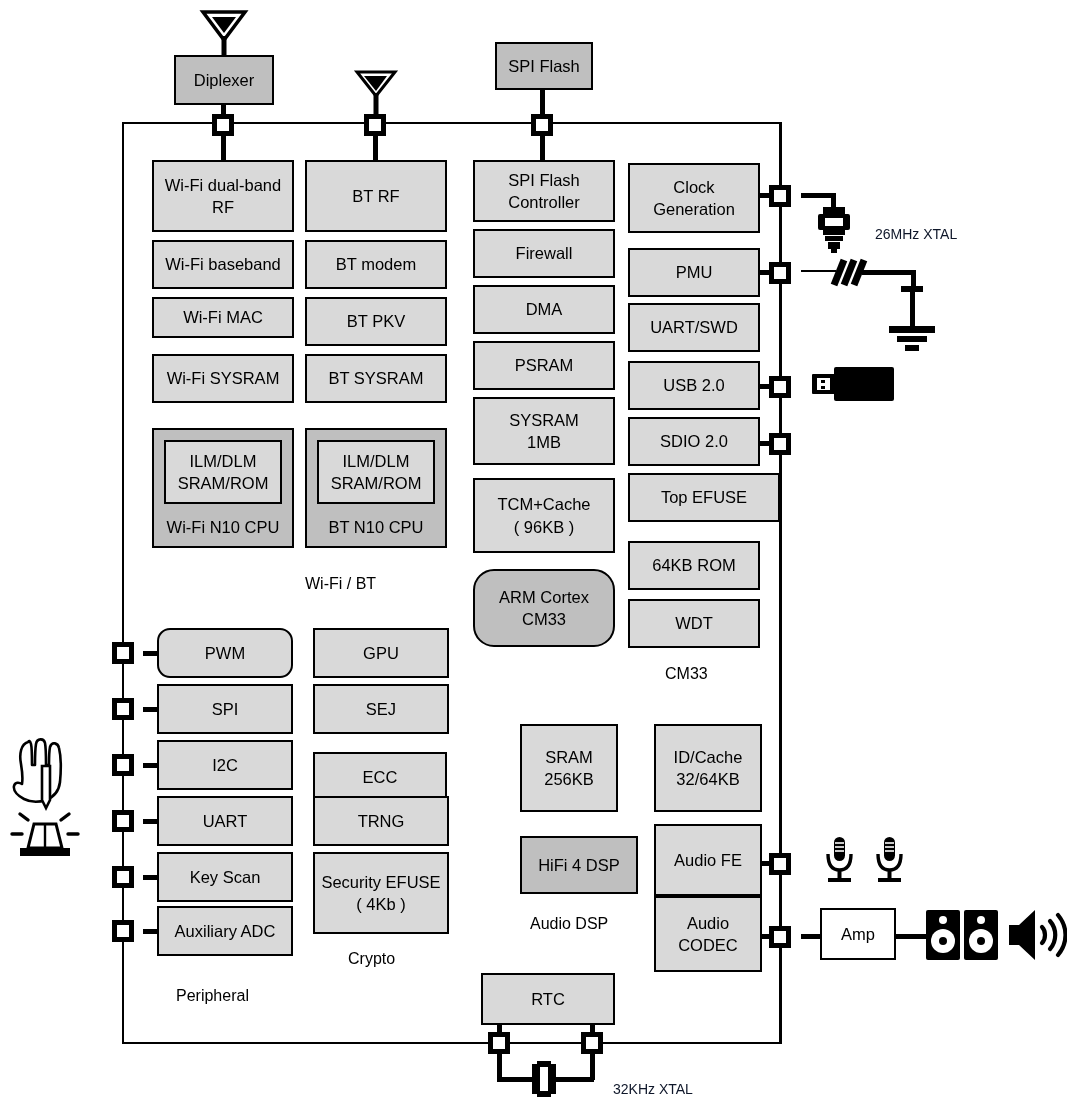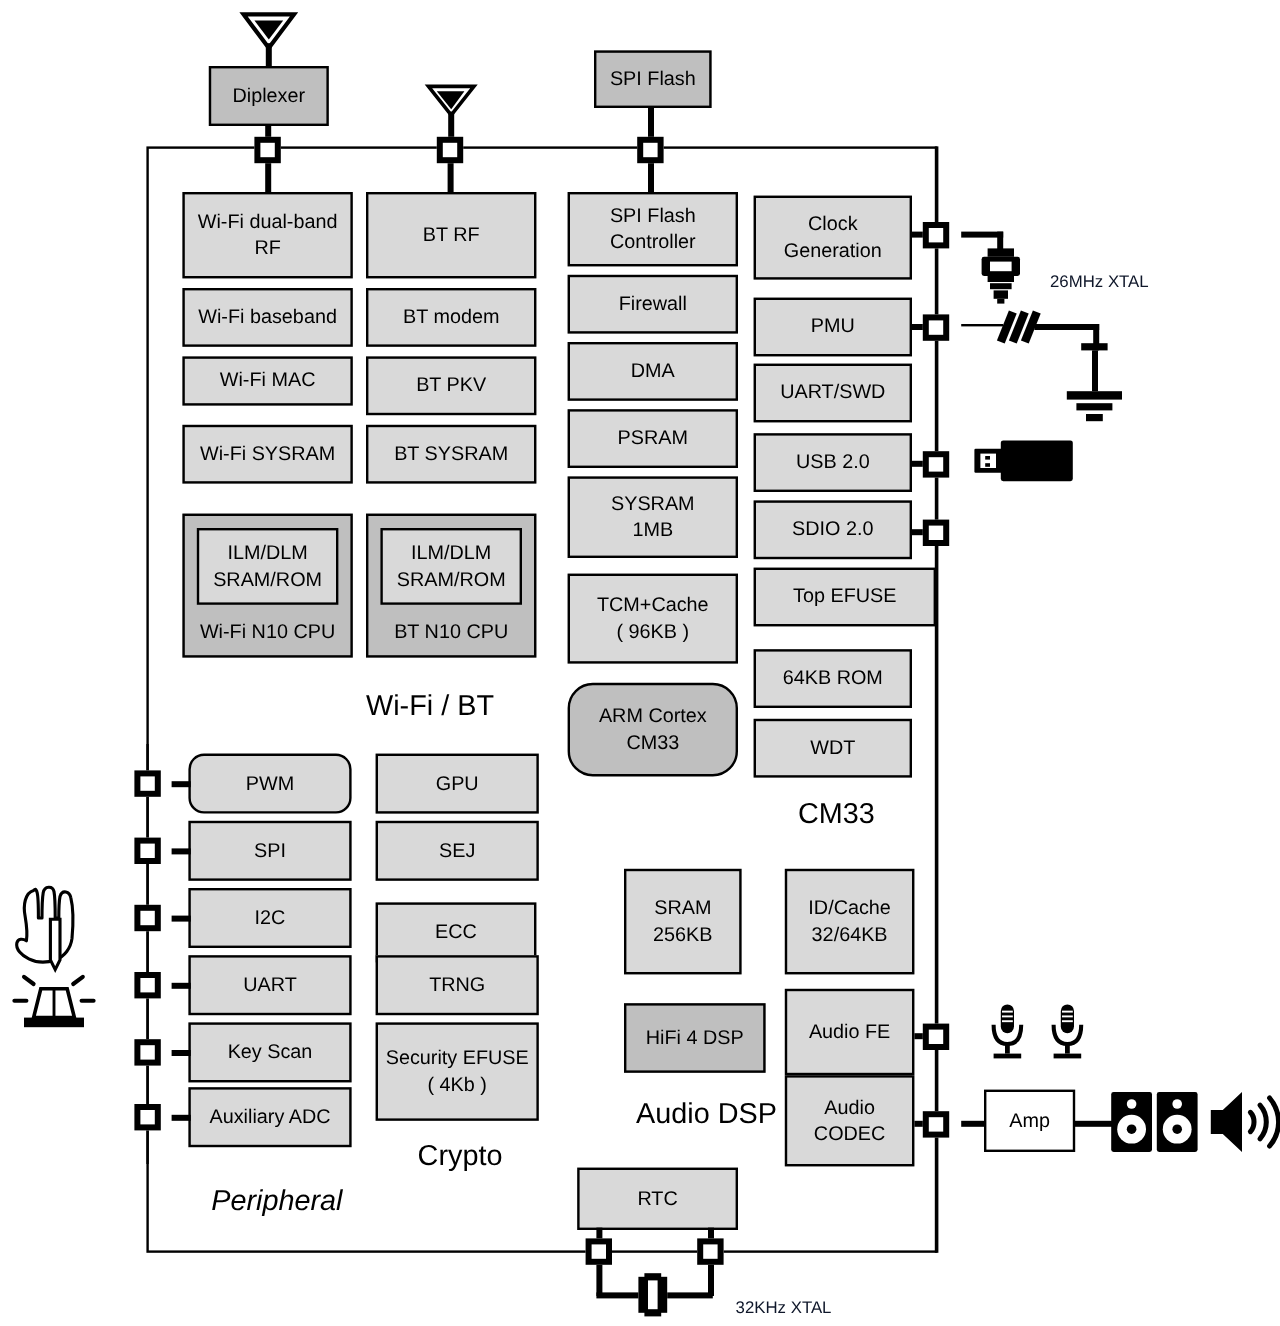--- a/index.html
+++ b/index.html
@@ -37,21 +37,21 @@
   
   .chip-outline {
     position: absolute;
     border: 2px solid #000;
     background: transparent;
   }
 
   
   .caption {
     position: absolute;
-    font-size: 24px;
+    font-size: 16px;
     color: #000;
     white-space: nowrap;
   }
   .small-label {
     position: absolute;
     font-size: 13.5px;
     color: #0f172a;
     white-space: nowrap;
   }
 
@@ -272,21 +272,21 @@
   <div class="blk" style="left:157px; top:796px; width:136px; height:50px;">
     <span>UART</span>
   </div>
   <div class="blk" style="left:157px; top:852px; width:136px; height:50px;">
     <span>Key Scan</span>
   </div>
   <div class="blk" style="left:157px; top:906px; width:136px; height:50px;">
     <span>Auxiliary ADC</span>
   </div>
 
-  <div class="caption" style="left:176px; top:987px;font-style:italic;">Peripheral</div>
+  <div class="caption" style="left:176px; top:987px;">Peripheral</div>
 
   <div class="wire-v thin" style="left:122px; top:620px; height:350px;"></div>
   <div class="pin" style="left:112px; top:642px;"></div>
   <div class="wire-h" style="left:143px; top:651px; width:16px;"></div>
   <div class="pin" style="left:112px; top:698px;"></div>
   <div class="wire-h" style="left:143px; top:707px; width:16px;"></div>
   <div class="pin" style="left:112px; top:754px;"></div>
   <div class="wire-h" style="left:143px; top:763px; width:16px;"></div>
   <div class="pin" style="left:112px; top:810px;"></div>
   <div class="wire-h" style="left:143px; top:819px; width:16px;"></div>

